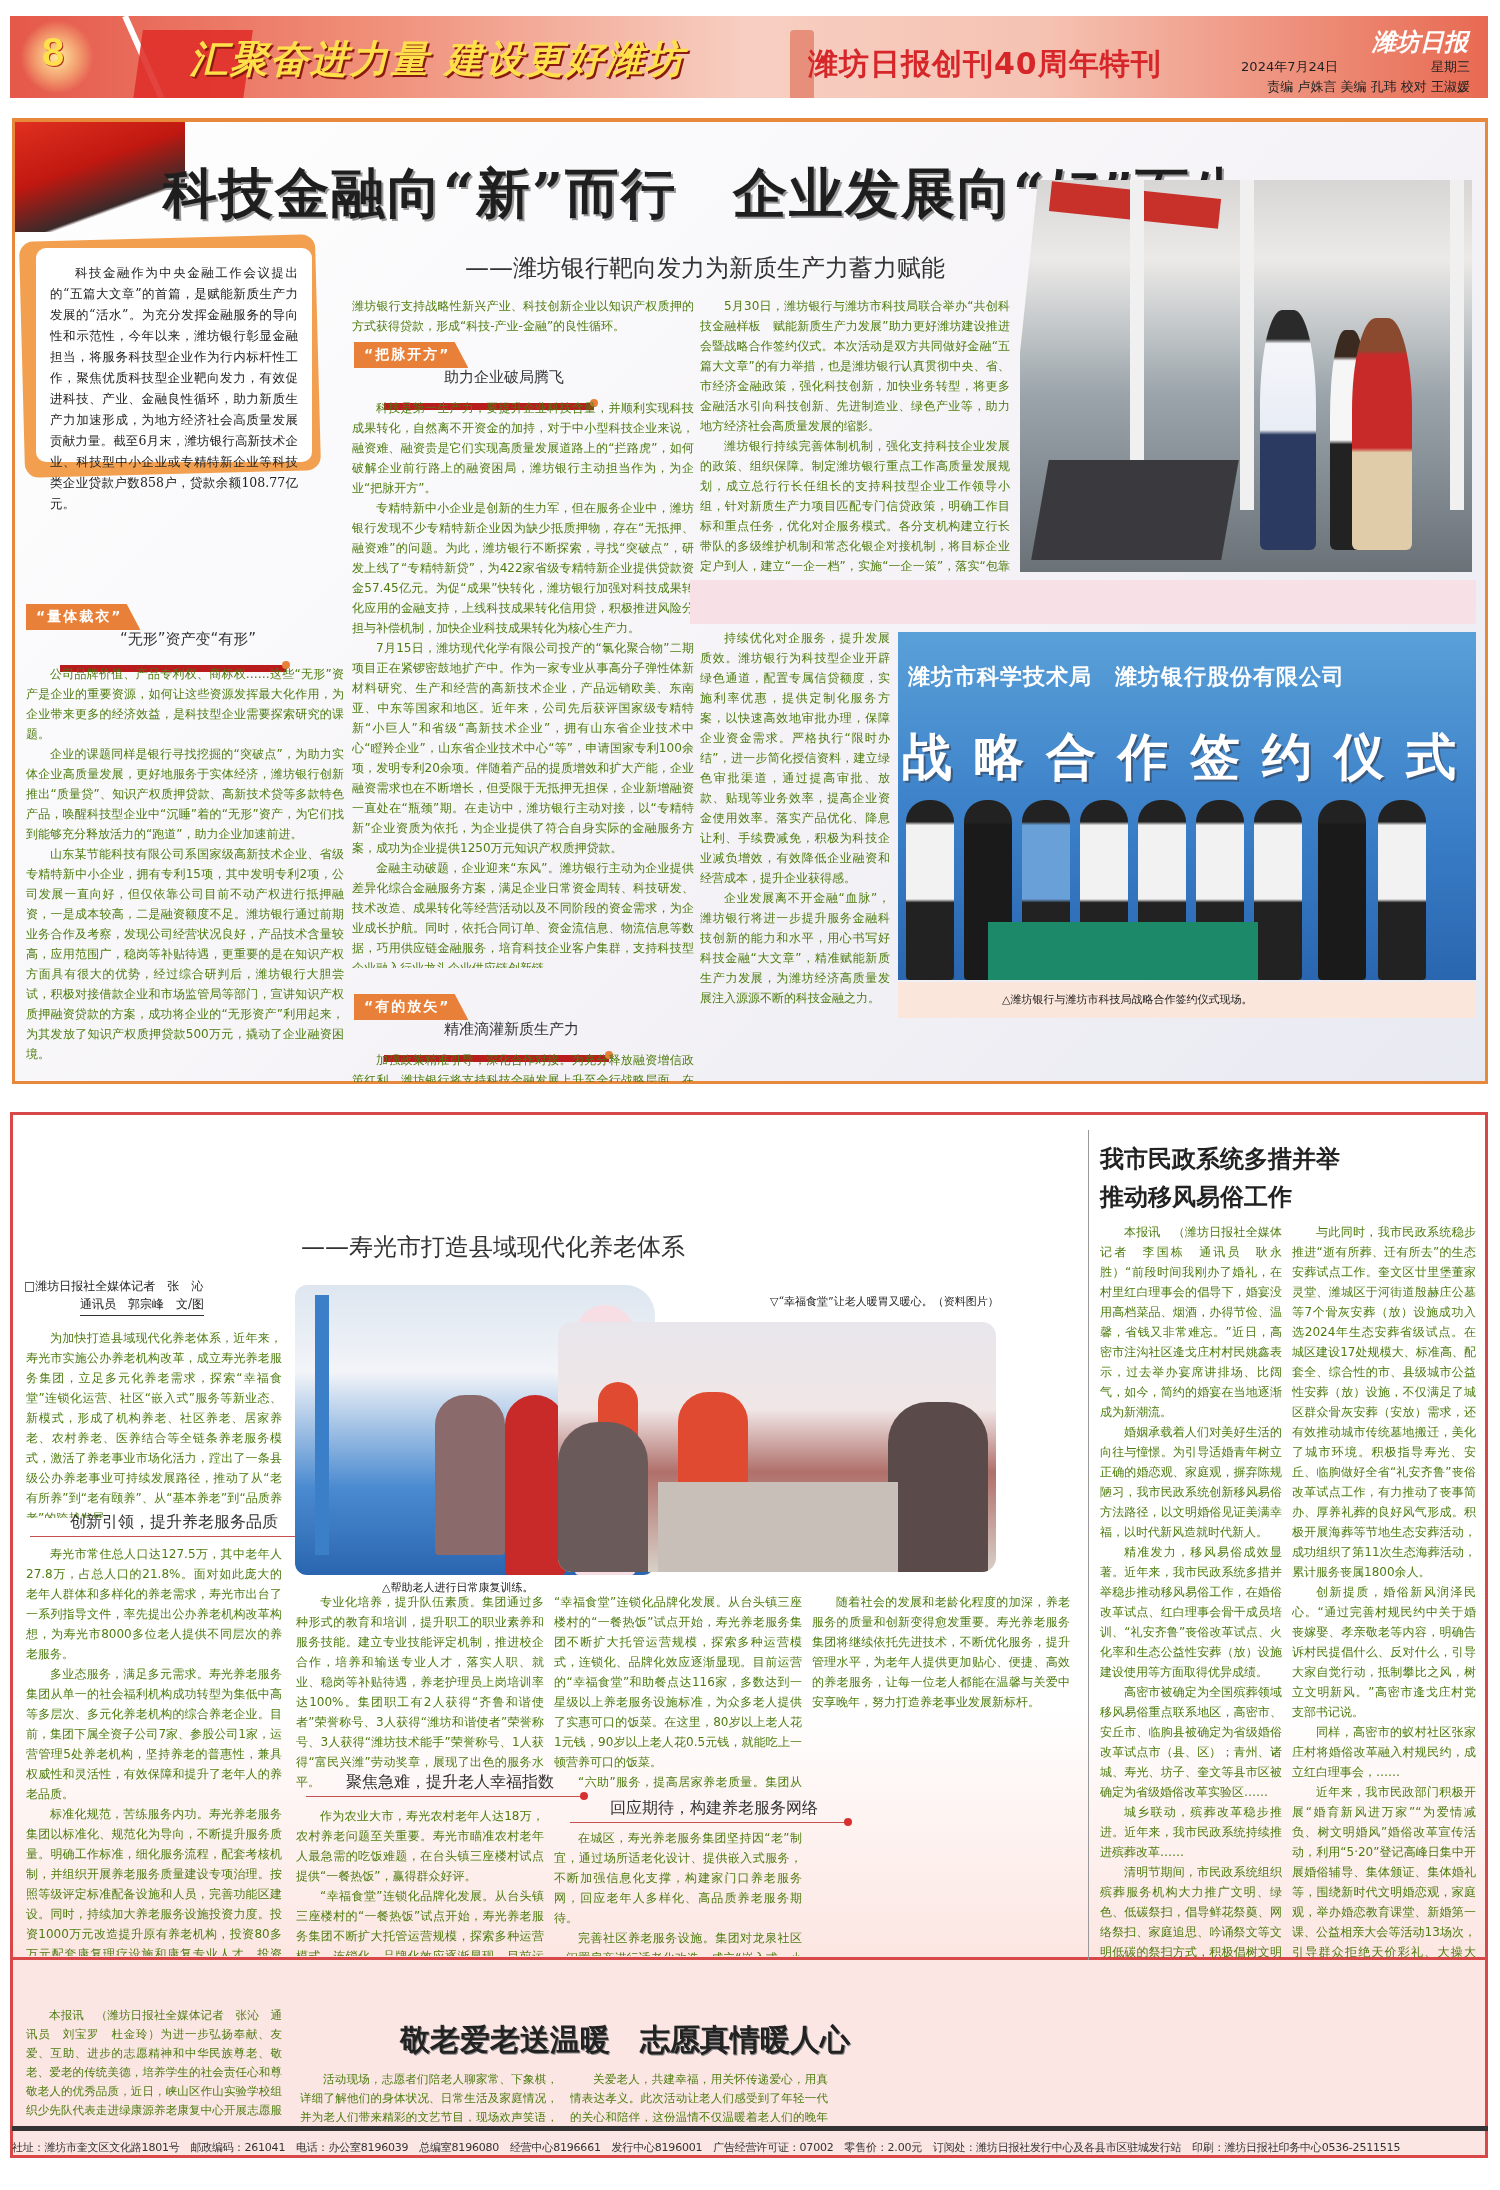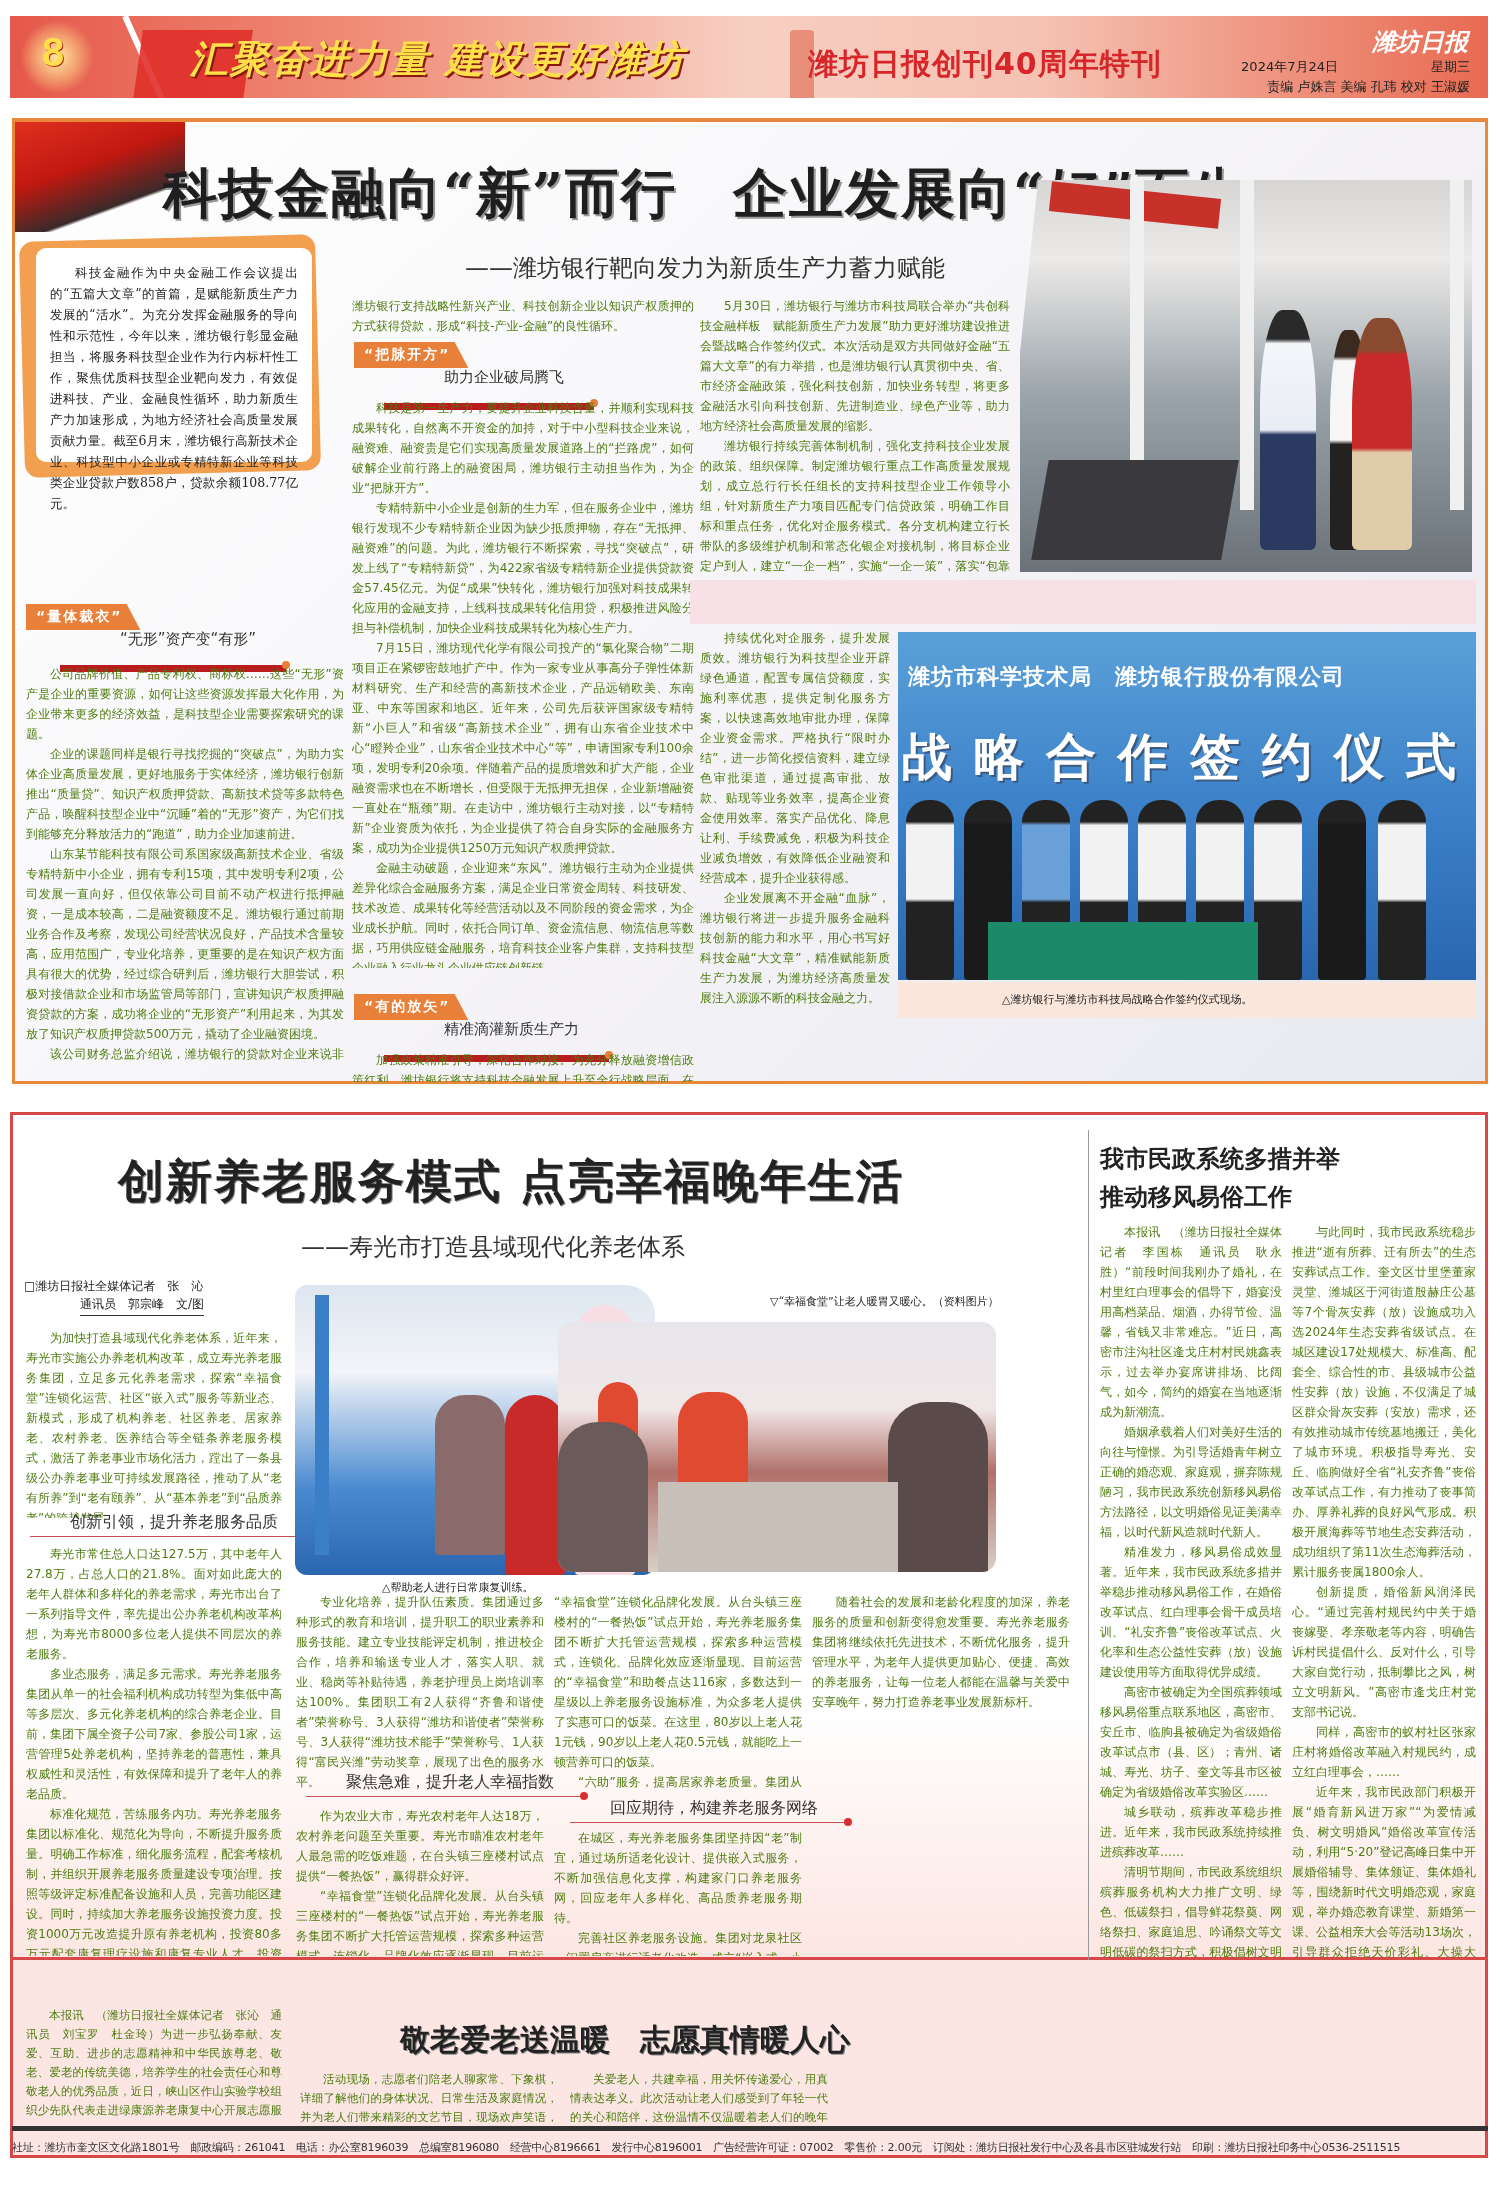--- a/index.html
+++ b/index.html
@@ -82,21 +82,21 @@
 
 <div class="byline" style="left:22px;top:308px">□潍坊日报社全媒体记者　窦园娜　文/图</div>
 <div class="lead-box"></div>
 <div class="lead-inner">科技金融作为中央金融工作会议提出的“五篇大文章”的首篇，是赋能新质生产力发展的“活水”。为充分发挥金融服务的导向性和示范性，今年以来，潍坊银行彰显金融担当，将服务科技型企业作为行内标杆性工作，聚焦优质科技型企业靶向发力，有效促进科技、产业、金融良性循环，助力新质生产力加速形成，为地方经济社会高质量发展贡献力量。截至6月末，潍坊银行高新技术企业、科技型中小企业或专精特新企业等科技类企业贷款户数858户，贷款余额108.77亿元。</div>
 
 <div class="tag" style="left:26px;top:604px">“量体裁衣”</div>
 <div class="subhead" style="left:60px;top:630px">“无形”资产变“有形”</div>
 <div class="col" style="left:26px;top:664px;width:318px;height:400px;overflow:hidden">
   <p>公司品牌价值、产品专利权、商标权……这些“无形”资产是企业的重要资源，如何让这些资源发挥最大化作用，为企业带来更多的经济效益，是科技型企业需要探索研究的课题。</p>
   <p>企业的课题同样是银行寻找挖掘的“突破点”，为助力实体企业高质量发展，更好地服务于实体经济，潍坊银行创新推出“质量贷”、知识产权质押贷款、高新技术贷等多款特色产品，唤醒科技型企业中“沉睡”着的“无形”资产，为它们找到能够充分释放活力的“跑道”，助力企业加速前进。</p>
-  <p>山东某节能科技有限公司系国家级高新技术企业、省级专精特新中小企业，拥有专利15项，其中发明专利2项，公司发展一直向好，但仅依靠公司目前不动产权进行抵押融资，一是成本较高，二是融资额度不足。潍坊银行通过前期业务合作及考察，发现公司经营状况良好，产品技术含量较高，应用范围广，专业化培养，更重要的是在知识产权方面具有很大的优势，经过综合研判后，潍坊银行大胆尝试，积极对接借款企业和市场监管局等部门，宣讲知识产权质押融资贷款的方案，成功将企业的“无形资产”利用起来，为其发放了知识产权质押贷款500万元，撬动了企业融资困境。</p>
+  <p>山东某节能科技有限公司系国家级高新技术企业、省级专精特新中小企业，拥有专利15项，其中发明专利2项，公司发展一直向好，但仅依靠公司目前不动产权进行抵押融资，一是成本较高，二是融资额度不足。潍坊银行通过前期业务合作及考察，发现公司经营状况良好，产品技术含量较高，应用范围广，稳岗等补贴待遇，更重要的是在知识产权方面具有很大的优势，经过综合研判后，潍坊银行大胆尝试，积极对接借款企业和市场监管局等部门，宣讲知识产权质押融资贷款的方案，成功将企业的“无形资产”利用起来，为其发放了知识产权质押贷款500万元，撬动了企业融资困境。</p>
   <p>该公司财务总监介绍说，潍坊银行的贷款对企业来说非常及时，企业用这笔贷款购买了原材料，缓解了公司流动资金紧张的问题。</p>
 </div>
 
 <div class="col" style="left:352px;top:296px;width:342px;height:40px;overflow:hidden">
   <p style="text-indent:0">潍坊银行支持战略性新兴产业、科技创新企业以知识产权质押的方式获得贷款，形成“科技-产业-金融”的良性循环。</p>
 </div>
 <div class="tag" style="left:354px;top:342px">“把脉开方”</div>
 <div class="subhead" style="left:384px;top:368px">助力企业破局腾飞</div>
 <div class="col" style="left:352px;top:398px;width:342px;height:570px;overflow:hidden">
   <p>科技是第一生产力，要提升企业科技含量，并顺利实现科技成果转化，自然离不开资金的加持，对于中小型科技企业来说，融资难、融资贵是它们实现高质量发展道路上的“拦路虎”，如何破解企业前行路上的融资困局，潍坊银行主动担当作为，为企业“把脉开方”。</p>
@@ -143,21 +143,20 @@
   <div class="ppl" style="left:298px;background:linear-gradient(180deg,#222 0,#222 12%,#f2f2f2 14%,#f2f2f2 55%,#222 57%)"></div>
   <div class="ppl" style="left:356px;background:linear-gradient(180deg,#222 0,#222 12%,#f2f2f2 14%,#f2f2f2 55%,#222 57%)"></div>
   <div class="ppl" style="left:420px;background:linear-gradient(180deg,#222 0,#222 12%,#1a1a1a 14%)"></div>
   <div class="ppl" style="left:480px;background:linear-gradient(180deg,#222 0,#222 12%,#f2f2f2 14%,#f2f2f2 55%,#222 57%)"></div>
   <div class="stage"></div>
 </div>
 <div class="cap2band"></div>
 <div class="cap" style="left:1002px;top:992px">△潍坊银行与潍坊市科技局战略合作签约仪式现场。</div>
 
 <div class="sec2">
-  <div class="h2">创新养老服务模式  点亮幸福晚年生活</div>
   <div class="h2-sub">——寿光市打造县域现代化养老体系</div>
 </div>
 <div class="byline" style="left:24px;top:1278px;border:none">□潍坊日报社全媒体记者　张　沁</div>
 <div class="byline" style="left:80px;top:1296px">通讯员　郭宗峰　文/图</div>
 
 <div class="col" style="left:26px;top:1328px;width:256px;height:190px;overflow:hidden">
   <p>为加快打造县域现代化养老体系，近年来，寿光市实施公办养老机构改革，成立寿光养老服务集团，立足多元化养老需求，探索“幸福食堂”连锁化运营、社区“嵌入式”服务等新业态、新模式，形成了机构养老、社区养老、居家养老、农村养老、医养结合等全链条养老服务模式，激活了养老事业市场化活力，蹚出了一条县级公办养老事业可持续发展路径，推动了从“老有所养”到“老有颐养”、从“基本养老”到“品质养老”的跨越发展。</p>
 </div>
 <div class="subhead2" style="left:30px;top:1512px">创新引领，提升养老服务品质</div>
 <div class="col" style="left:26px;top:1544px;width:256px;height:412px;overflow:hidden">

